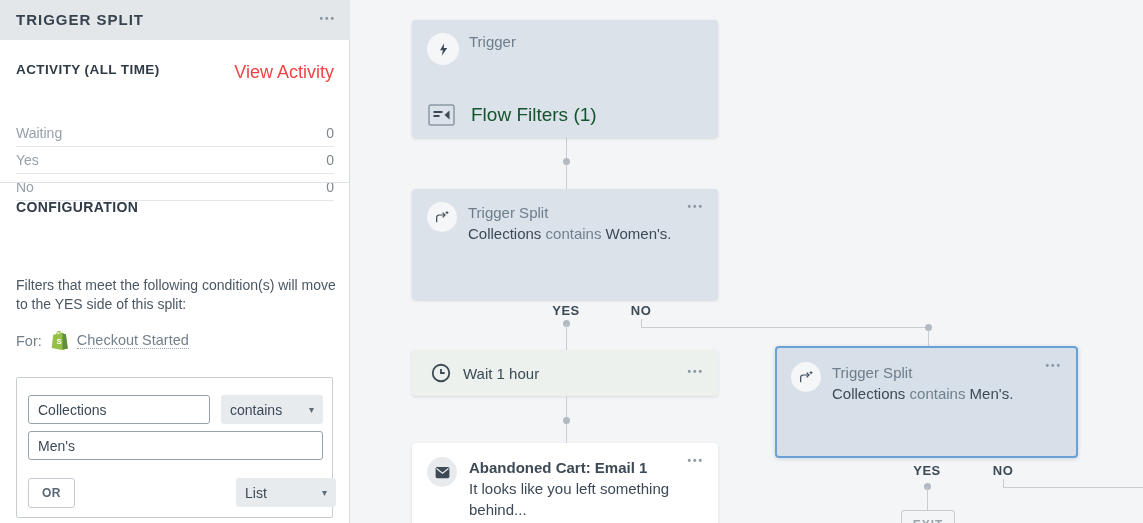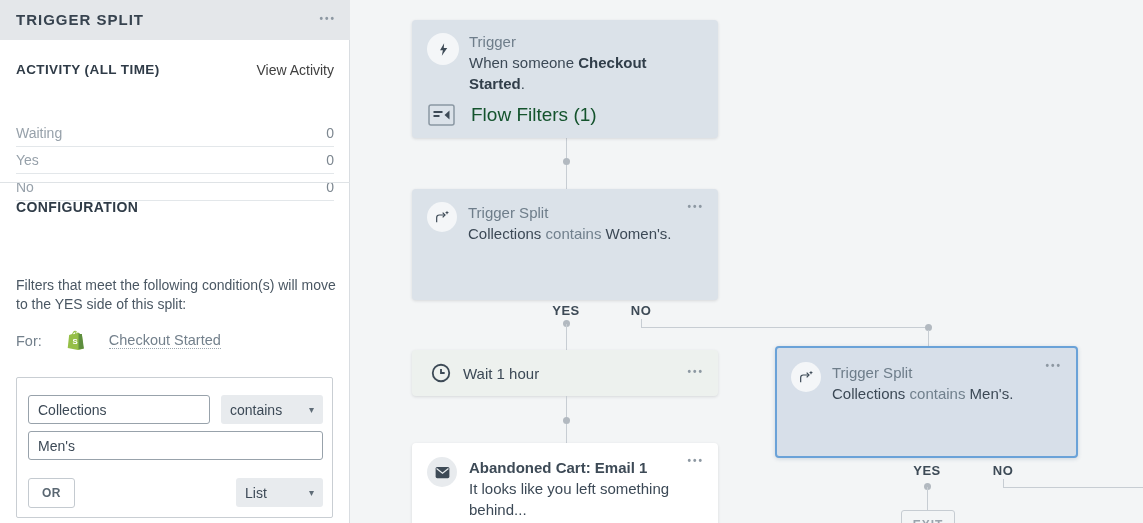--- a/index.html
+++ b/index.html
@@ -12,47 +12,47 @@
 
   
   .sidebar { left:0; top:0; width:350px; height:523px; background:#fff; border-right:1px solid #d9dde1; }
   .side-header { left:0; top:0; width:350px; height:40px; background:#e4e7ea; }
   .side-header .title { position:absolute; left:16px; top:0; line-height:40px; font-size:15px; font-weight:600; letter-spacing:1px; color:#37434f; }
   .menu-dots { font-size:10px; letter-spacing:2px; color:#8d98a2; font-weight:700; cursor:pointer; }
   .side-header .menu-dots { position:absolute; right:14px; top:13px; }
 
   .activity-head { left:16px; top:62px; width:318px; display:flex; justify-content:space-between; }
   .activity-head .h { font-size:13.5px; font-weight:700; letter-spacing:.4px; color:#2f3b47; }
-  .link { color:#404040; font-size:14px; text-decoration:none; cursor:pointer; }
+  .link { color:#ef4444; font-size:18px; text-decoration:none; cursor:pointer; }
   .dotted { border-bottom:1px dotted #9fc9e8; }
 
   .stat-rows { left:16px; top:86px; width:318px;margin-top:34px; }
   .stat-row { height:27px; display:flex; justify-content:space-between; align-items:center; border-bottom:1px solid #e3e7ea; }
   .stat-row .lbl { font-size:14px; color:#97a1aa; }
   .stat-row .val { font-size:14px; color:#7d8790; }
 
   .divider { left:0; top:182px; width:350px; height:1px; background:#dfe3e6; }
 
   .config-h { left:16px; top:199px; font-size:14px; font-weight:700; letter-spacing:.4px; color:#2f3b47; }
   .para { left:16px; width:322px; font-size:14px; line-height:19px; color:#4a5763; }
   .p1 { top:222px; }
   .p2 { top:276px; }
 
-  .for-row { left:16px; top:330px; display:flex; align-items:center; gap:24px; font-size:14.5px; color:#73808c; }
+  .for-row { left:16px; top:330px; display:flex; align-items:center; gap:8px; font-size:14.5px; color:#73808c; }
   .for-event { color:#73808c; border-bottom:1px dotted #9aa5ae; cursor:pointer; }
 
   .cond-box { left:16px; top:377px; width:317px; height:141px; border:1px solid #c9ced3; border-radius:2px; background:#fff; }
   .txt-input { position:absolute; border:1px solid #98a2ab; border-radius:3px; background:#fff; font-size:14px; color:#3c4956; padding:0 9px; font-family:inherit; }
   .dd { position:absolute; background:#e8ebee; border-radius:3px; display:flex; align-items:center; justify-content:space-between; padding:0 9px; font-size:14px; color:#3c4956; cursor:pointer; }
   .dd .caret { font-size:10px; color:#5f6c77; }
   .field-input { left:11px; top:17px; width:182px; height:29px; }
   .op-dd { left:204px; top:17px; width:102px; height:29px; }
   .value-input { left:11px; top:53px; width:295px; height:29px; }
   .or-btn { position:absolute; left:11px; top:100px; width:47px; height:30px; background:#fff; border:1px solid #c4cad0; border-radius:3px; font-size:12px; font-weight:700; letter-spacing:.5px; color:#5a6772; cursor:pointer; font-family:inherit; }
-  .list-dd { left:219px; top:100px; width:87px; height:29px; }
+  .list-dd { left:219px; top:100px; width:100px; height:29px; }
 
   
   .card { position:absolute; border-radius:4px; box-shadow:0 1px 3px rgba(40,50,60,.14); }
   .card-blue { background:#dbe2e9; }
   .card-selected { background:#d7dfe9; border:2px solid #6aa2d8; box-shadow:0 1px 4px rgba(40,70,110,.18); }
   .card-wait { background:#edf1ee; }
   .card-email { background:#fff; }
 
   .icon-circle { position:absolute; border-radius:50%; background:#f4f6f8; display:flex; align-items:center; justify-content:center; }
   .type-label { position:absolute; font-size:15px; color:#6e7d8a; }
@@ -138,21 +138,20 @@
 <div class="vline" style="left:566px; top:138px; height:51px;"></div>
 <div class="node-dot" style="left:563px; top:158px;"></div>
 
 <div class="card card-blue" style="left:412px; top:20px; width:306px; height:118px;">
   <div class="icon-circle" style="left:15px; top:13px; width:32px; height:32px;">
     <svg width="15" height="15" viewBox="0 0 24 24">
         <path d="M13 2 6.5 13.2H11L9.3 22 18 9.6h-5.6z" fill="#3d4a56"></path>
       </svg>
   </div>
   <span class="type-label" style="left:57px; top:13px;">Trigger</span>
-  <div class="card-title" style="left:57px; top:32px; width:200px;"><span>When someone </span><span class="bold">Checkout Started</span><span>.</span></div>
   <div class="filter-row">
     <span style="display:inline-flex;">
       <svg width="27" height="22" viewBox="0 0 27 22">
         <rect x="1" y="1" width="25" height="20" rx="2" fill="none" stroke="#8b98a3" stroke-width="1.5"></rect>
         <path d="M5.5 8h9M5.5 12h6" stroke="#3d4a56" stroke-width="2"></path>
         <path d="M21.5 6.5v9l-5-4.5z" fill="#3d4a56"></path>
       </svg>
     </span>
     <span class="filter-label">Flow Filters (1)</span>
   </div>

